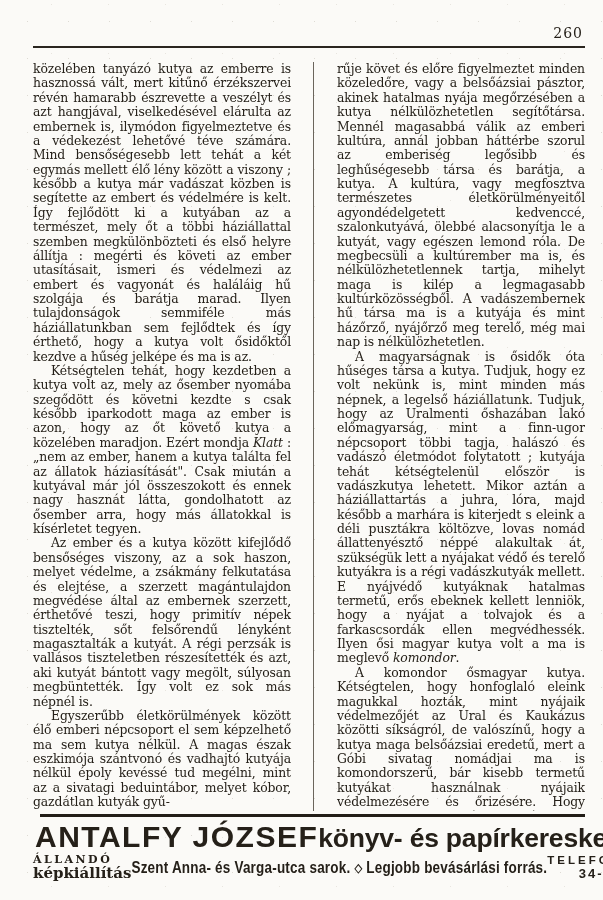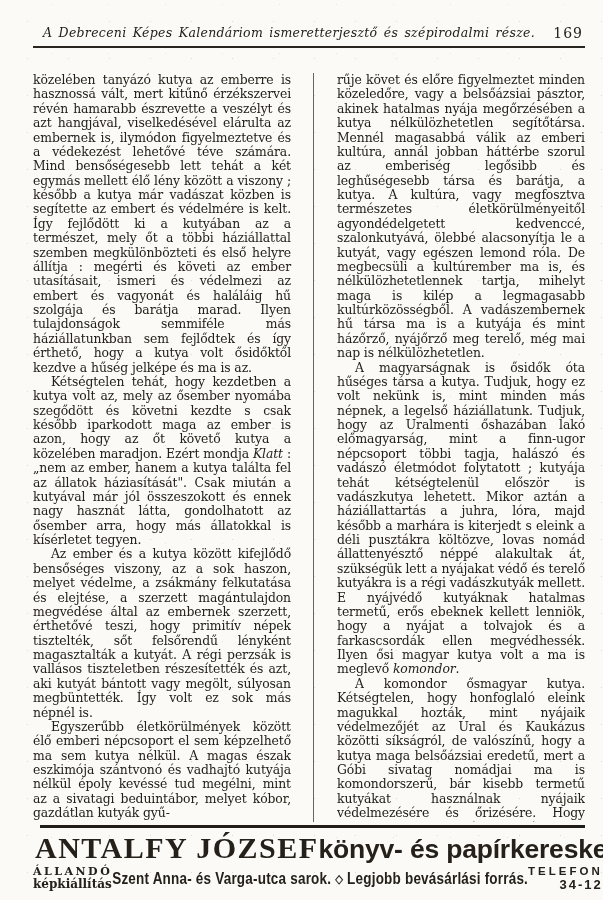--- a/index.html
+++ b/index.html
@@ -21,69 +21,68 @@
   .head-title{
     text-align:center;font-style:italic;font-size:12.5px;letter-spacing:0.3px;
     word-spacing:2px;white-space:nowrap;padding-right:40px;
   }
   .head-pageno{
     position:absolute;right:2px;top:0;font-style:normal;font-size:14px;letter-spacing:1px;
   }
   .head-rule{border:0;border-top:2px solid #2a251f;margin:3px 0 0 0;}
 
   
-  .columns{display:flex;margin-top:25px;height:749px;overflow:hidden;gap:16px;}
+  .columns{display:flex;margin-top:14px;height:749px;overflow:hidden;gap:16px;}
   .col-left{width:258px;padding-right:6px;}
   .col-divider{width:1px;background:#6b655c;}
   .col-right{flex:1;padding-left:7px;}
   .para{
     margin:0;text-align:justify;font-size:12.4px;line-height:14.38px;
     letter-spacing:-0.1px;
   }
   .para.indent{text-indent:1.45em;}
   .para i{}
 
   
   .ad{margin-top:3px;}
   .ad-rule{border:0;border-top:3px solid #221d17;margin:0 0 2px 7px;}
   .ad-line1{
     display:flex;align-items:baseline;justify-content:space-between;
     font-family:"Liberation Sans", sans-serif;font-weight:700;white-space:nowrap;
     padding:1px 0 0 2px;
   }
-  .ad-name{font-size:30px;letter-spacing:1.5px;font-family:Liberation Serif, serif;}
+  .ad-name{font-size:30px;letter-spacing:1.5px;}
   .ad-business{font-size:26.5px;letter-spacing:-0.2px;}
   .ad-line2{
     display:flex;align-items:center;justify-content:space-between;
     margin-top:0px;
   }
   .ad-left{line-height:1.05;white-space:nowrap;}
   .ad-left-top{font-size:11px;font-weight:700;letter-spacing:2.5px;font-family:"DejaVu Serif",serif;}
-  .ad-left-bottom{font-size:12px;font-weight:700;font-family:"DejaVu Serif",serif;}
+  .ad-left-bottom{font-size:15px;font-weight:700;font-family:"DejaVu Serif",serif;}
   .ad-middle{
     font-family:"Liberation Sans", sans-serif;font-weight:700;font-size:13.5px;
     letter-spacing:0.2px;white-space:nowrap;
     transform:scaleY(1.22);transform-origin:center;
   }
   .ad-diamond{font-size:10px;vertical-align:1px;padding:0 4px;}
   .ad-right{
     font-family:"Liberation Sans", sans-serif;font-weight:700;text-align:right;
     line-height:1.1;white-space:nowrap;
   }
   .ad-right-top{font-size:11.5px;letter-spacing:3px;}
   .ad-right-bottom{font-size:13px;letter-spacing:2px;}
 </style>
 </head>
 <body>
 
 <div class="page">
 
   <div class="running-head">
-    <div class="head-title">A Debreceni Képes Kalendáriom ismeretterjesztő és szépirodalmi része.</div>
-    <div class="head-pageno">169</div>
+    <div class="head-pageno">260</div>
   </div>
   <hr class="head-rule">
 
   <div class="columns">
     <div class="col-left">
         <p class="para"><span>közelében tanyázó kutya az emberre is hasznossá vált, mert kitűnő érzékszervei révén hamarabb észrevette a veszélyt és azt hangjával, viselkedésével elárulta az embernek is, ilymódon figyelmeztetve és a védekezést lehetővé téve számára. Mind bensőségesebb lett tehát a két egymás mellett élő lény között a viszony ; később a kutya már vadászat közben is segítette az embert és védelmére is kelt. Így fejlődött ki a kutyában az a természet, mely őt a többi háziállattal szemben megkülönbözteti és első helyre állítja : megérti és követi az ember utasításait, ismeri és védelmezi az embert és vagyonát és haláláig hű szolgája és barátja marad. Ilyen tulajdonságok semmiféle más háziállatunkban sem fejlődtek és így érthető, hogy a kutya volt ősidőktől kezdve a hűség jelképe és ma is az.</span></p>
         <p class="para indent"><span>Kétségtelen tehát, hogy kezdetben a kutya volt az, mely az ősember nyomába szegődött és követni kezdte s csak később iparkodott maga az ember is azon, hogy az őt követő kutya a közelében maradjon. Ezért mondja </span><i>Klatt</i><span> : „nem az ember, hanem a kutya találta fel az állatok háziasítását". Csak miután a kutyával már jól összeszokott és ennek nagy hasznát látta, gondolhatott az ősember arra, hogy más állatokkal is kísérletet tegyen.</span></p>
         <p class="para indent"><span>Az ember és a kutya között kifejlődő bensőséges viszony, az a sok haszon, melyet védelme, a zsákmány felkutatása és elejtése, a szerzett magántulajdon megvédése által az embernek szerzett, érthetővé teszi, hogy primitív népek tisztelték, sőt felsőrendű lényként magasztalták a kutyát. A régi perzsák is vallásos tiszteletben részesítették és azt, aki kutyát bántott vagy megölt, súlyosan megbüntették. Így volt ez sok más népnél is.</span></p>
         <p class="para indent"><span>Egyszerűbb életkörülmények között élő emberi népcsoport el sem képzelhető ma sem kutya nélkül. A magas észak eszkimója szántvonó és vadhajtó kutyája nélkül époly kevéssé tud megélni, mint az a sivatagi beduintábor, melyet kóbor, gazdátlan kutyák gyű-</span></p>
       </div>

